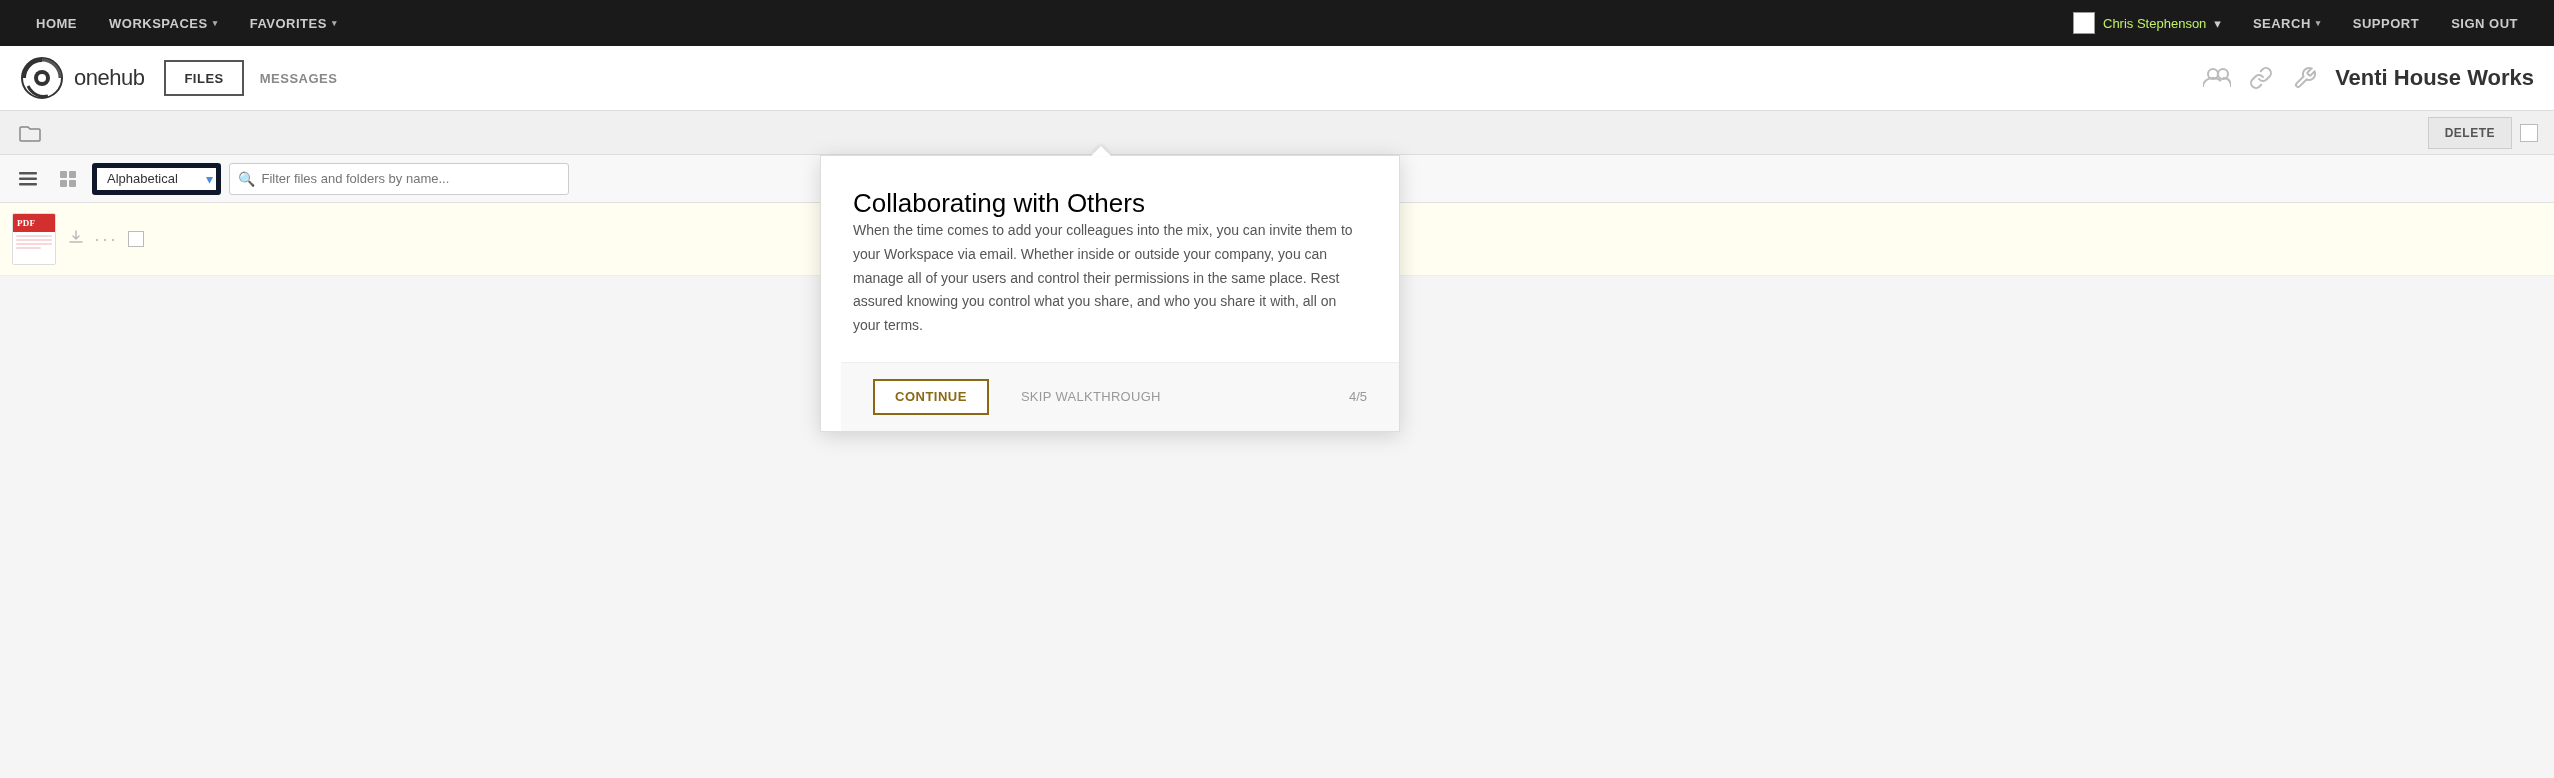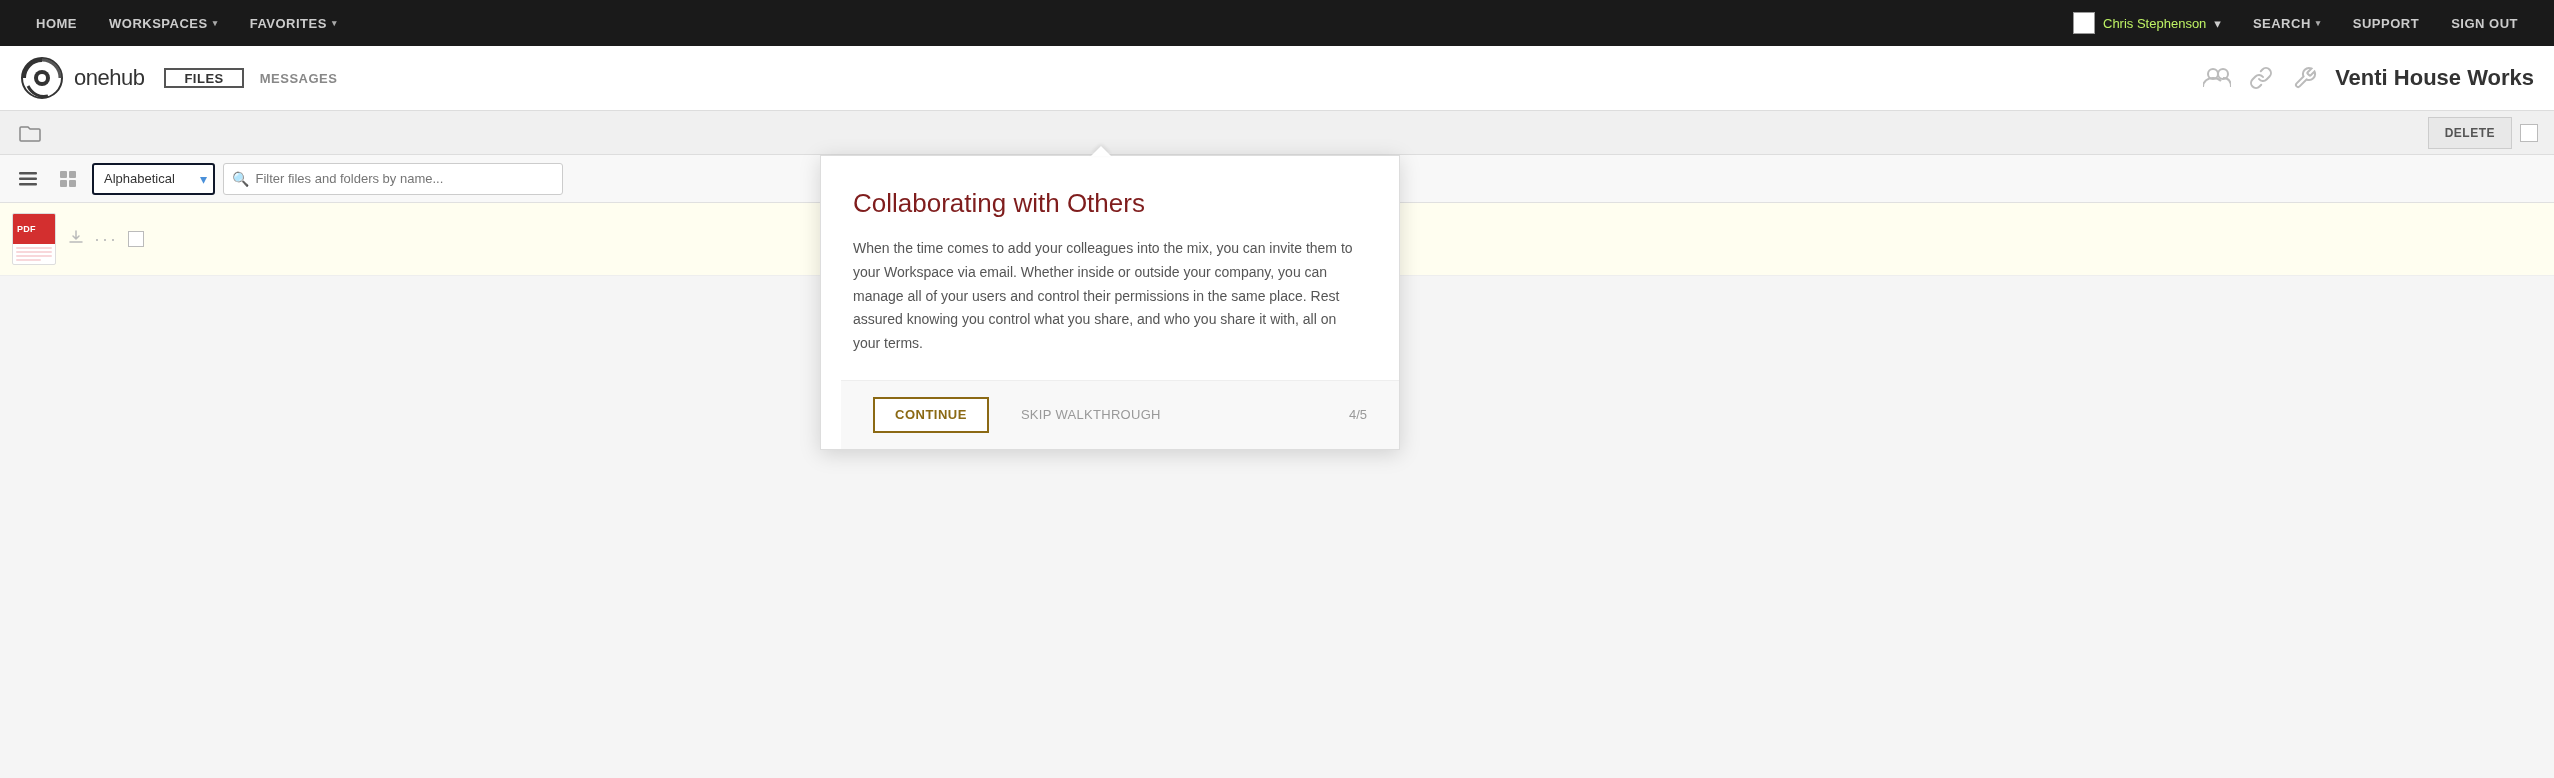--- a/index.html
+++ b/index.html
@@ -62,21 +62,21 @@
       gap: 10px;
       margin-right: 20px;
     }
     .logo-text {
       font-size: 22px;
       font-weight: 300;
       color: #333;
       letter-spacing: -0.5px;
     }
     .sec-nav-btn {
-      height: 20px;
+      height: 36px;
       padding: 0 18px;
       font-size: 13px;
       font-weight: 600;
       letter-spacing: 0.5px;
       text-transform: uppercase;
       cursor: pointer;
       border: 1px solid #999;
       background: #fff;
       color: #333;
     }
@@ -183,21 +183,21 @@
       position: relative;
       display: flex;
       align-items: center;
     }
     .sort-select {
       height: 32px;
       padding: 0 28px 0 10px;
       font-size: 13px;
       color: #333;
       background: #fff;
-      border: 2px solid #0f172a;
+      border: 5px solid #0f172a;
       border-radius: 3px;
       appearance: none;
       cursor: pointer;
     }
     .sort-chevron {
       position: absolute;
       right: 8px;
       color: #4a90d9;
       font-size: 14px;
       pointer-events: none;
@@ -248,22 +248,23 @@
       border-radius: 2px;
       display: flex;
       flex-direction: column;
       overflow: hidden;
     }
     .pdf-icon .pdf-header {
       background: #d32f2f;
       color: #fff;
       font-size: 9px;
       font-weight: 700;
-      padding: 10px 4px;
+      padding: 4px 4px;
       letter-spacing: 0.3px;
+      font-family: Liberation Serif, serif;
     }
     .pdf-icon .pdf-lines {
       flex: 1;
       padding: 3px;
       display: flex;
       flex-direction: column;
       gap: 2px;
     }
     .pdf-line {
       height: 2px;
@@ -328,22 +329,21 @@
       border-right: 10px solid transparent;
       border-bottom: 10px solid #fff;
       filter: drop-shadow(0 -2px 2px rgba(0,0,0,0.1));
     }
     .modal-body {
       padding: 32px 32px 24px 32px;
     }
     .modal-title {
       font-size: 26px;
       font-weight: 300;
-      color: #7f1d1d;
-      margin-bottom: 18px;
+      color: #000000;
     }
     .modal-text {
       font-size: 14px;
       line-height: 1.7;
       color: #555;
     }
     .modal-footer {
       display: flex;
       align-items: center;
       padding: 16px 32px;

